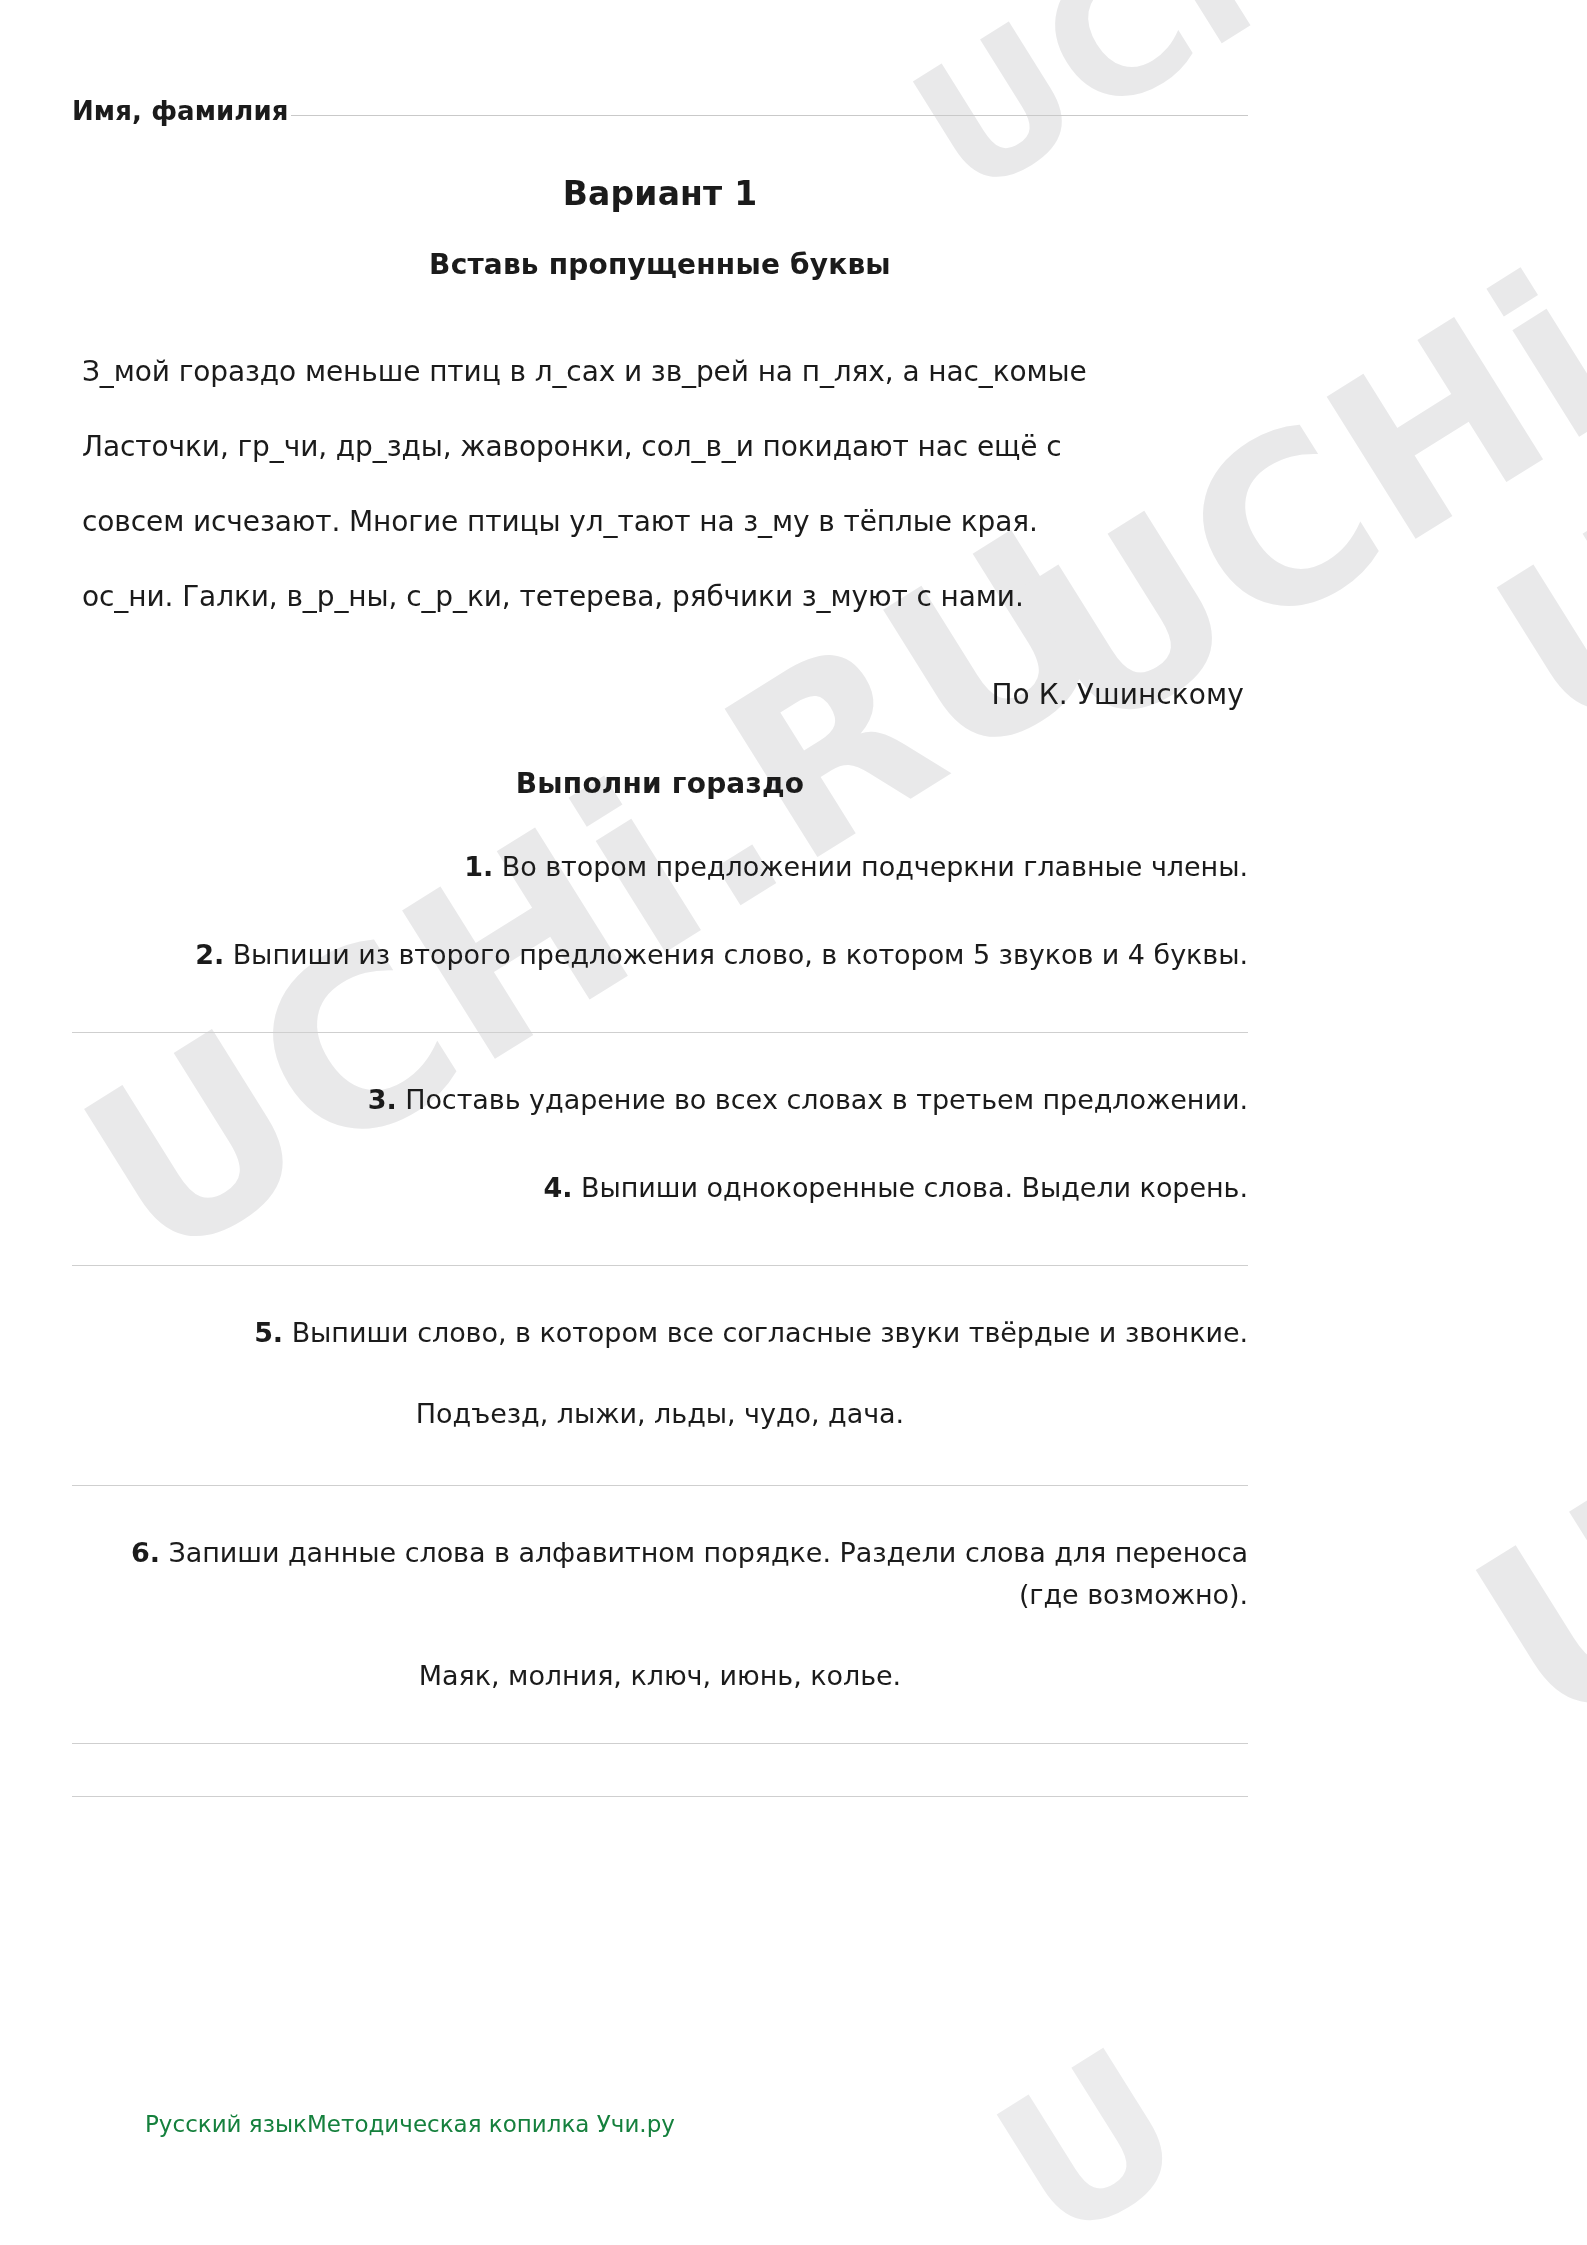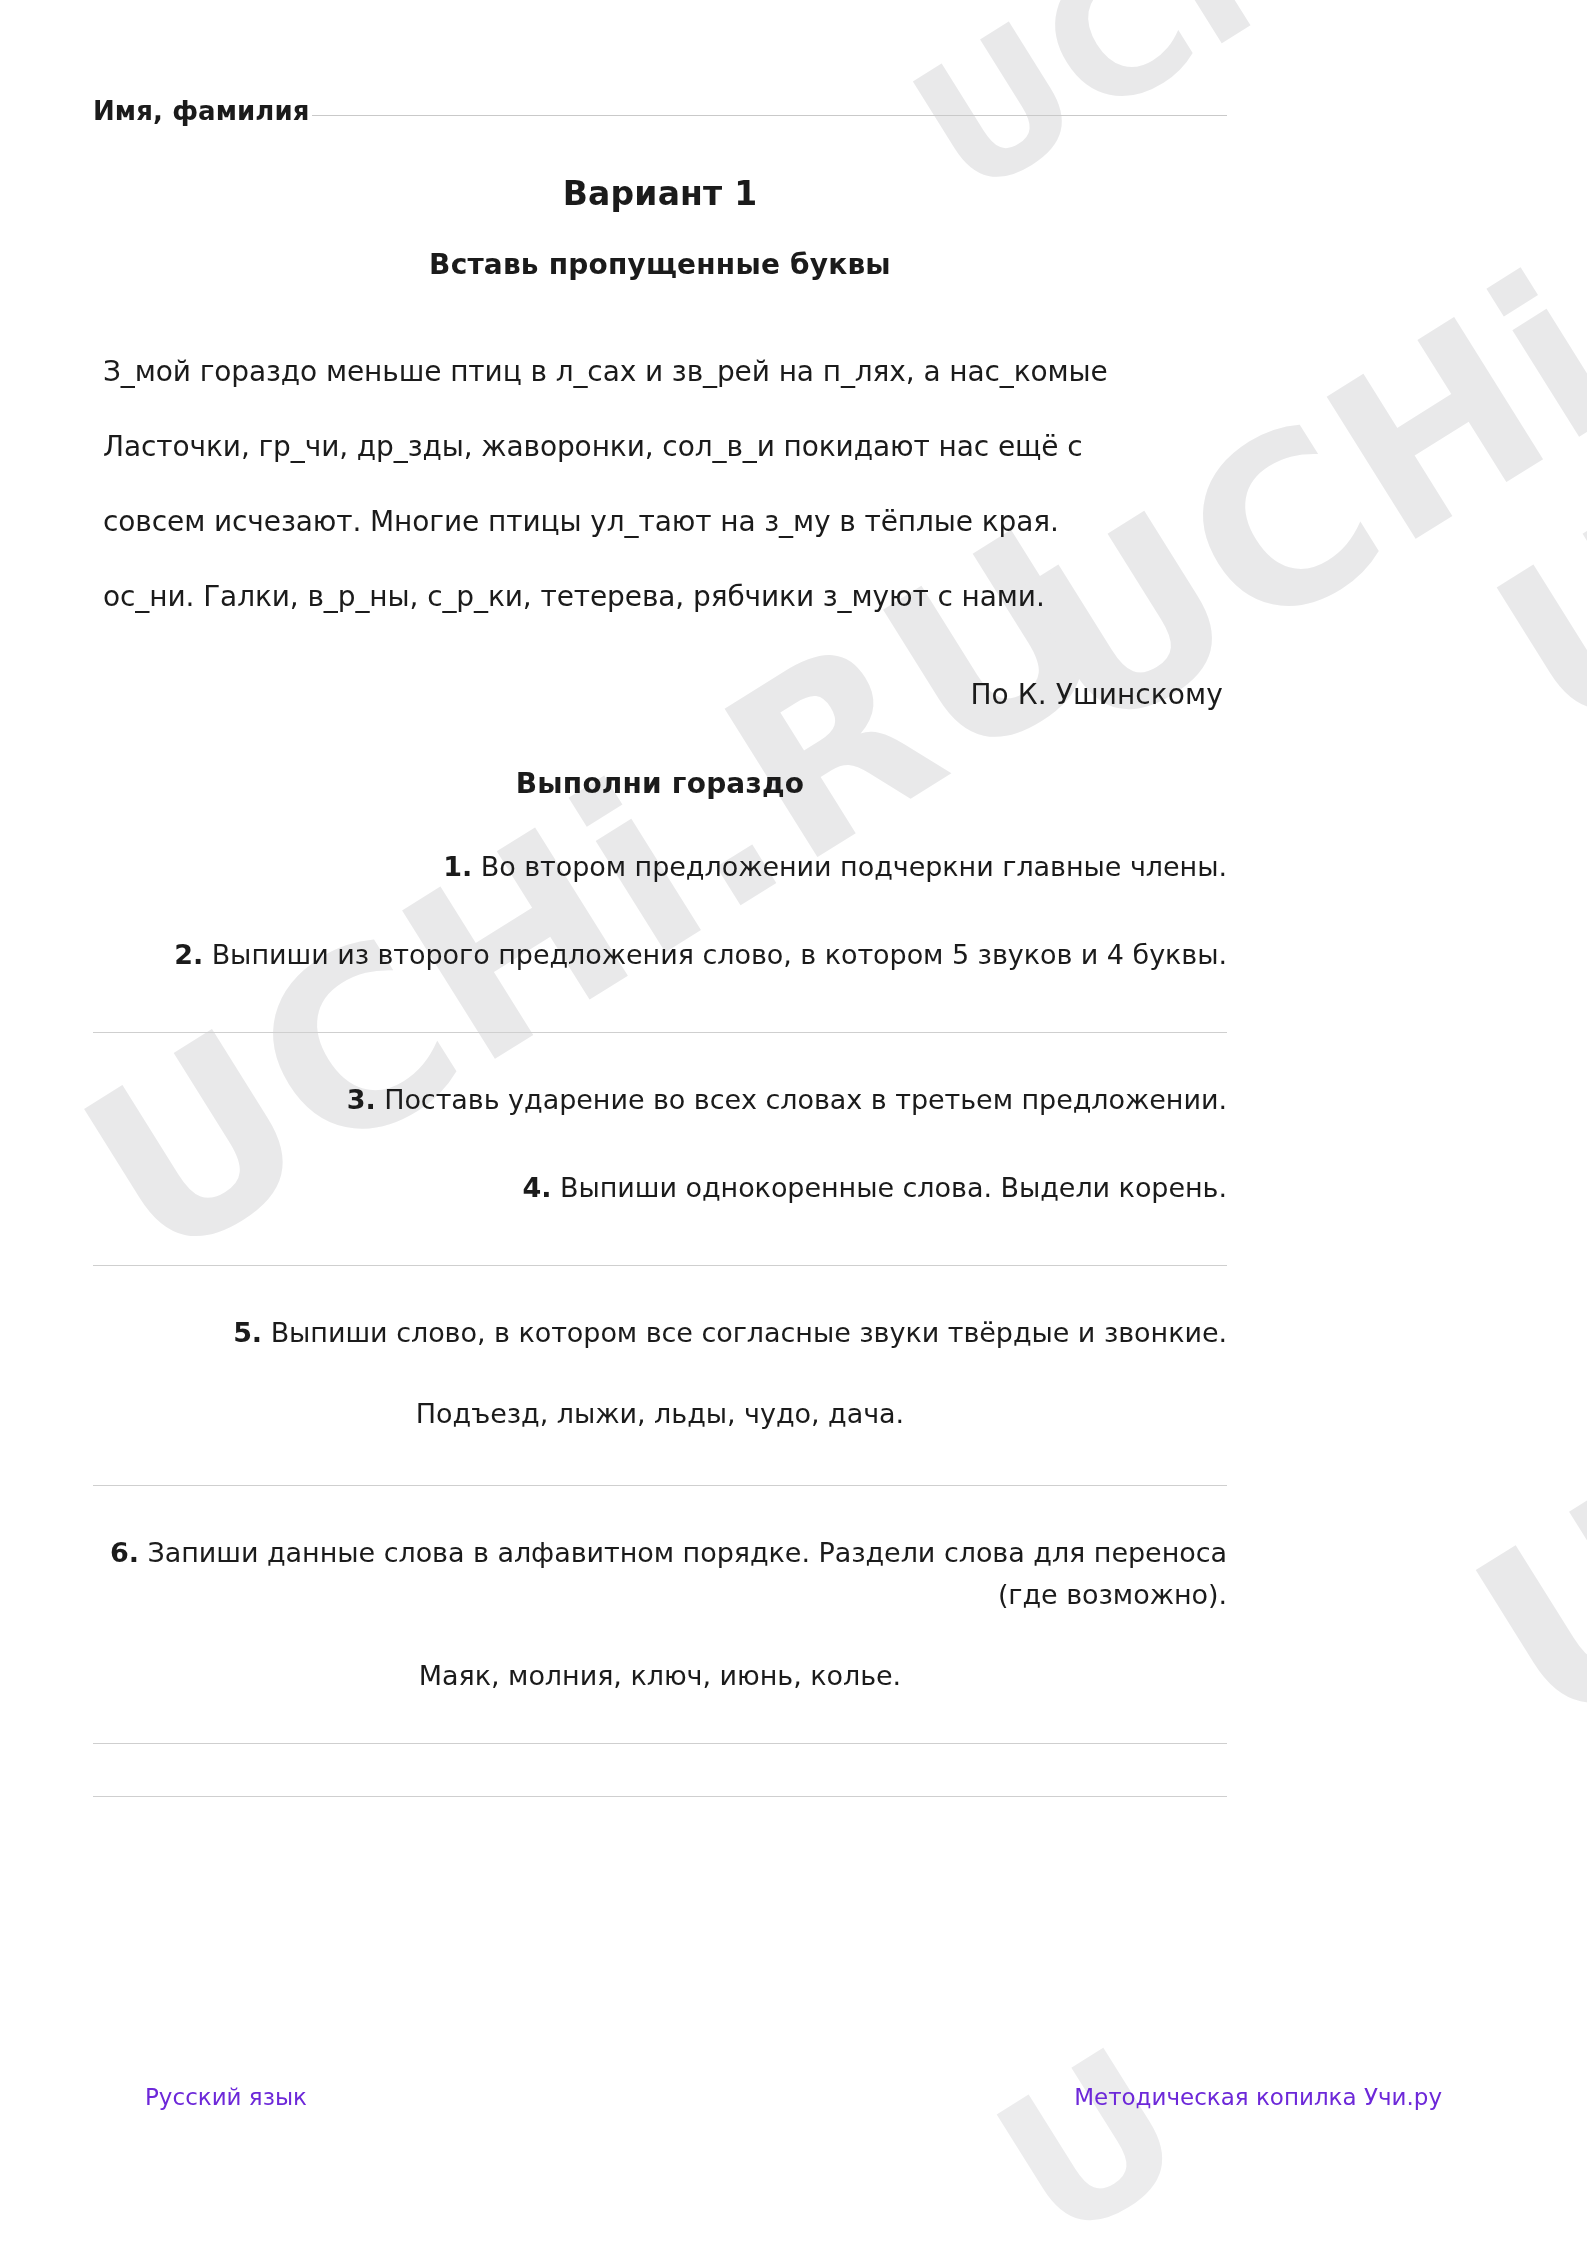--- a/index.html
+++ b/index.html
@@ -82,21 +82,21 @@
     transform-origin: left top;
   }
 
   
   #page {
     position: relative;
     z-index: 2;
     width: 1320px;
     height: 2245px;
     box-sizing: border-box;
-    padding: 0 93px;
+    padding: 0 72px;
     border-radius: 8px;
   }
 
   
   #name-row {
     display: flex;
     align-items: baseline;
     padding-top: 96px;
   }
   #name-label {
@@ -183,26 +183,25 @@
   }
   .answer-rule.tight {
     margin-top: 52px;
   }
 
   
   #footer {
     position: absolute;
     left: 145px;
     right: 145px;
-    bottom: 135px;
+    bottom: 108px;
     display: flex;
-    justify-content: space-between;
     align-items: baseline;
     font-size: 23px;
-    color: #6d28d9;
+    color: #15803d;
     z-index: 3;
   }
 </style>
 </head>
 <body>
 
 <div id="watermark-layer">
   <div class="wm-text wm-1">UCHi.RU</div>
   <div class="wm-text wm-2">UCHi.RU</div>
   <div class="wm-text wm-3">UCHi.RU</div>

